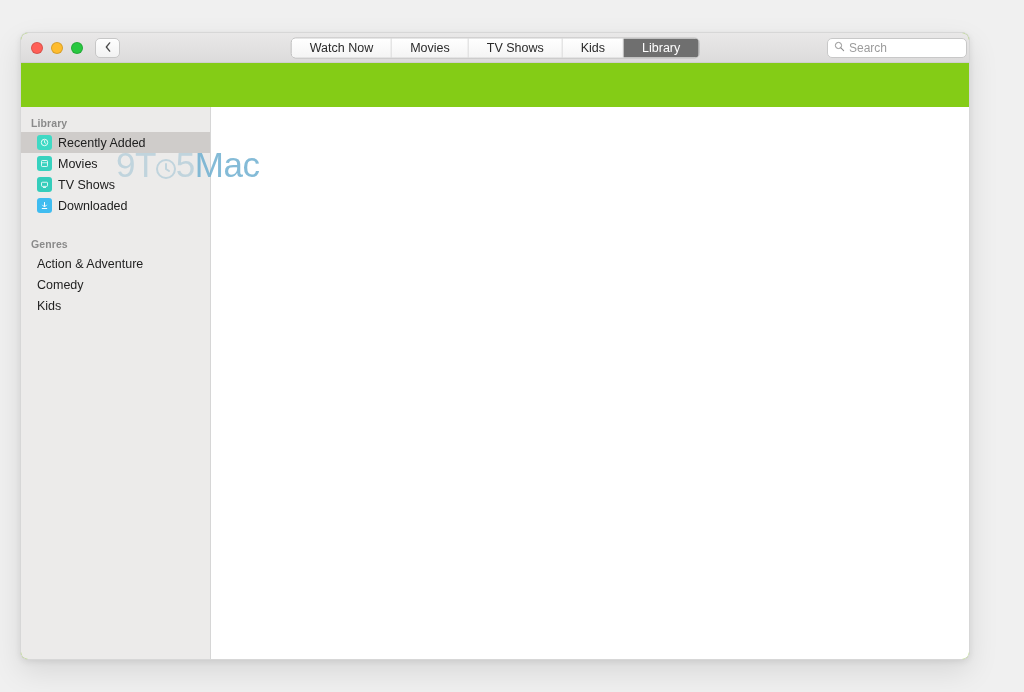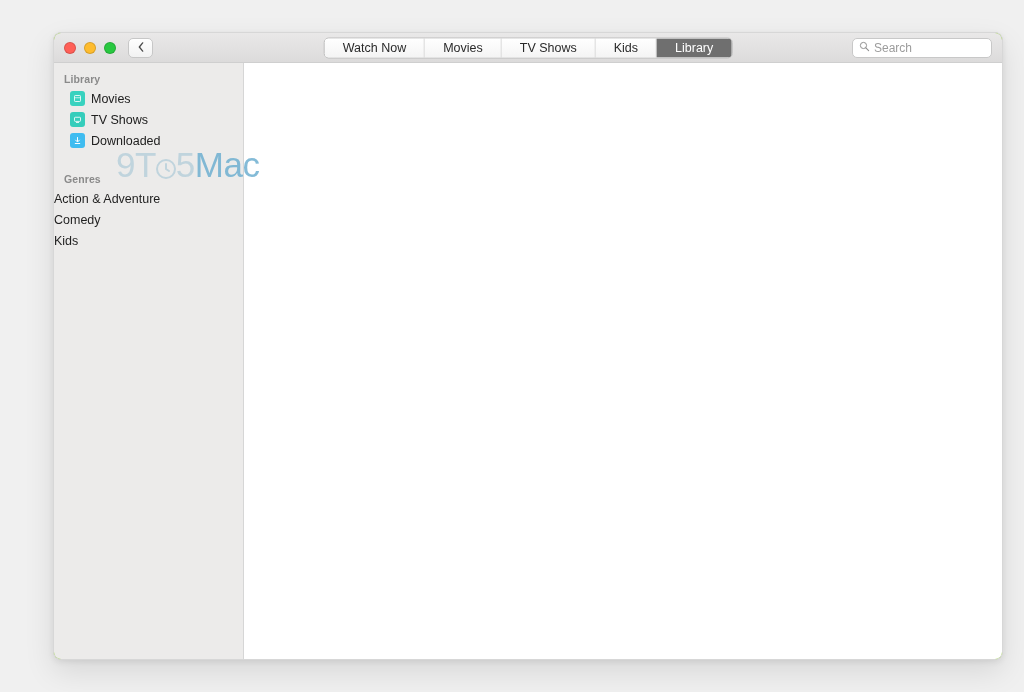--- a/index.html
+++ b/index.html
@@ -7,31 +7,32 @@
     width: 1024px;
     height: 692px;
     background: #f0f0f0;
     font-family: -apple-system, "Helvetica Neue", Helvetica, Arial, sans-serif;
     font-size: 13px;
     color: #222;
     overflow: hidden;
   }
   .window {
     position: absolute;
-    left: 53px;
+    left: 20px;
     top: 32px;
     width: 950px;
     height: 628px;
     border-radius: 8px;
     border: 1px solid #d7d7d7;
     background: #84cc16;
     box-shadow: 0 12px 30px rgba(0,0,0,0.10), 0 2px 6px rgba(0,0,0,0.08);
     overflow: hidden;
     display: flex;
     flex-direction: column;
+    gap: 44px;
   }
 
   
   .titlebar {
     height: 30px;
     flex: 0 0 30px;
     display: flex;
     align-items: center;
     background: linear-gradient(#e9e8e8, #dcdbdb);
     border-bottom: 1px solid #cfcfcf;
@@ -86,21 +87,21 @@
     cursor:default;
   }
   .segmented .seg:last-child { border-right:none; }
   .segmented .seg.active {
     background:#6f6f6f;
     color:#fff;
   }
 
   .searchwrap {
     margin-left:auto;
-    margin-right:10px;
+    margin-right:2px;
   }
   .searchbox {
     display:flex;
     align-items:center;
     width:140px;
     height:20px;
     background:#fff;
     border:1px solid #c8c8c8;
     border-radius:5px;
     padding:0 6px;
@@ -156,21 +157,21 @@
   .sicon.teal1 { background:#3fd9c4; }
   .sicon.teal2 { background:#38d2bf; }
   .sicon.teal3 { background:#35cdbb; }
   .sicon.blue  { background:#3fbcf0; }
   .sicon svg { width:9px; height:9px; fill:#fff; }
 
   .genre-item {
     display:flex;
     align-items:center;
     height:21px;
-    padding-left:0;
+    padding-left:16px;
     font-size:12.5px;
     color:#1f1f1f;
     cursor:default;
   }
 
   .content {
     flex:1;
     background:#ffffff;
   }
 
@@ -236,20 +237,29 @@
         <input type="text" placeholder="Search" style="">
       </div>
     </div>
   </div>
 
   <div class="body">
 
     <div class="sidebar">
       <div class="section-header">Library</div>
 
+      <div class="side-item selected">
+        <span class="sicon teal1">
+          <svg viewBox="0 0 12 12">
+              <circle cx="6" cy="6" r="4.3" fill="none" stroke="#fff" stroke-width="1.2"></circle>
+              <path d="M6 3.5V6l1.6 1" stroke="#fff" stroke-width="1.1" fill="none" stroke-linecap="round"></path>
+            </svg>
+        </span>
+        <span>Recently Added</span>
+      </div>
 
       <div class="side-item">
         <span class="sicon teal2">
           <svg viewBox="0 0 12 12">
               <rect x="2" y="2" width="8" height="8" rx="1" fill="none" stroke="#fff" stroke-width="1.1"></rect>
               <line x1="2" y1="5" x2="10" y2="5" stroke="#fff" stroke-width="0.9"></line>
             </svg>
         </span>
         <span>Movies</span>
       </div>

